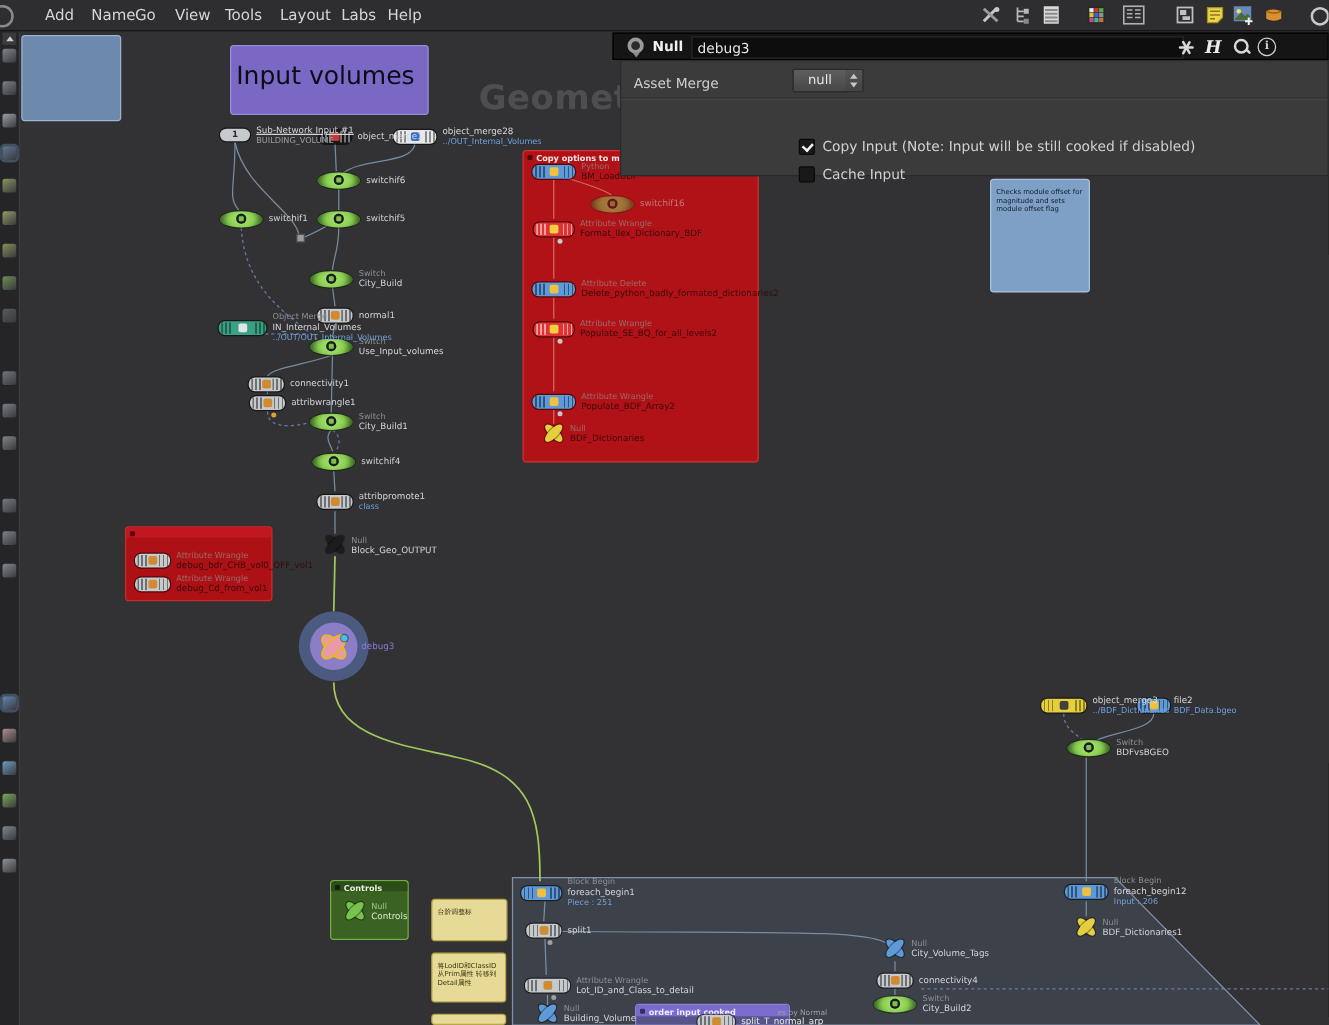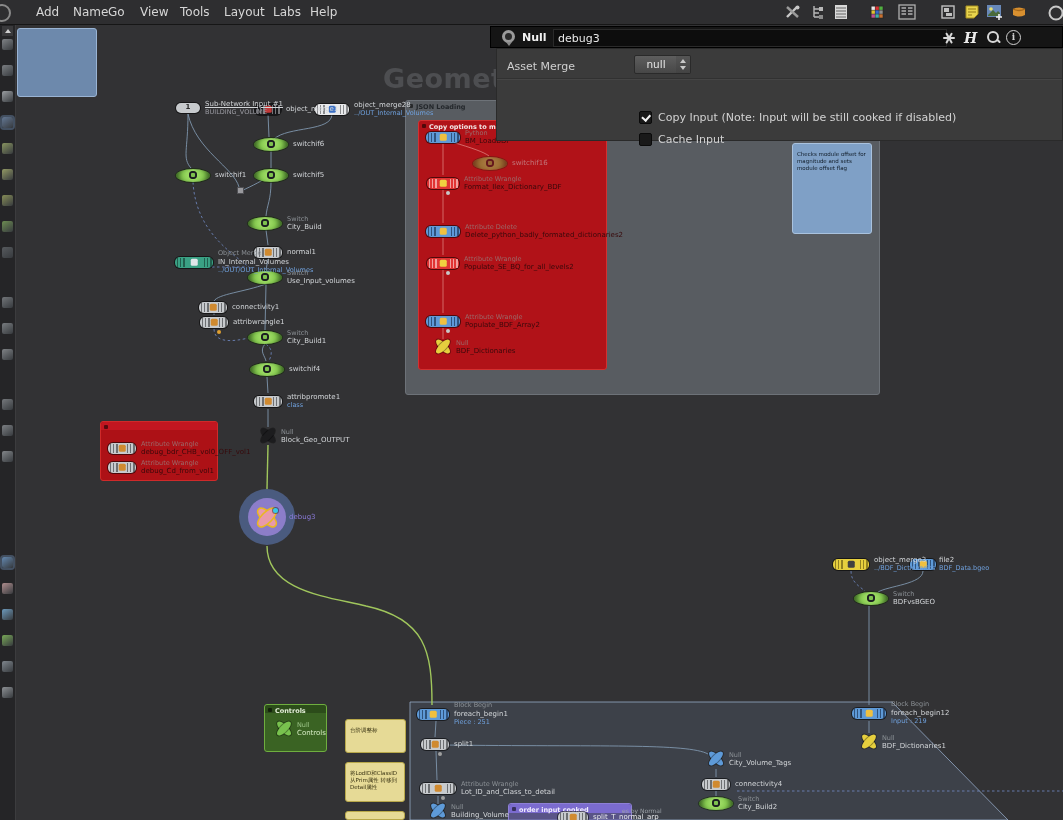--- a/index.html
+++ b/index.html
@@ -84,42 +84,39 @@
 <body>
 
 <div id="stage">
 
   <div id="network">
     <div id="watermark">Geometry</div>
   <svg width="1048" height="795" class="layer">
         <polygon points="395,677 877,677 993,795 395,795" fill="#3d4149" stroke="#93a9c6" stroke-width="1" stroke-opacity=".8"></polygon>
       </svg>
       <div class="netbox" style="left: 2px; top: 3px; width: 80px; height: 69px; background: rgb(109, 137, 172); border: 1px solid rgb(154, 180, 212);"></div>
-      <div class="netbox" style="left: 390px; top: 75px; width: 475px; height: 295px; background: rgb(88, 92, 97); border: 1px solid rgb(109, 114, 120);">
-        <span class="bdot"></span>
-        <span class="btitle" style="color: rgb(35, 39, 43);">JSON Loading</span>
-      </div>
       <div class="netbox" style="left: 403px; top: 95px; width: 189px; height: 250px; background: rgb(177, 18, 24); border: 1px solid rgb(211, 48, 48);">
         <span class="bdot"></span>
         <span class="btitle" style="color: rgb(242, 230, 230);">Copy options to multi and all loading</span>
       </div>
       <div class="netbox" style="left: 85px; top: 396px; width: 118px; height: 60px; background: rgb(173, 17, 22); border: 1px solid rgb(207, 42, 42);">
         <div class="bhead" style="background: rgb(194, 22, 32); height: 8px;"></div>
         <span class="bdot"></span>
       </div>
       <div class="netbox" style="left: 249px; top: 679px; width: 63px; height: 48px; background: rgb(58, 99, 35); border: 1px solid rgb(111, 174, 63);">
         <div class="bhead" style="background: rgb(44, 76, 26); height: 8px;"></div>
         <span class="bdot"></span>
         <span class="btitle" style="color: rgb(230, 242, 218);">Controls</span>
       </div>
       <div class="netbox" style="left: 493px; top: 778px; width: 124px; height: 42px; background: rgba(124, 108, 210, 0.45); border: 1px solid rgb(141, 127, 214);">
         <div class="bhead" style="background: rgb(123, 107, 207); height: 9px;"></div>
         <span class="bdot"></span>
         <span class="btitle" style="color: rgb(240, 236, 255);">order input cooked</span>
       </div>
+      <div class="note" style="left: 169px; top: 11px; width: 159px; height: 56px; background: rgb(122, 104, 196); border: 1px solid rgb(154, 140, 216);"><span class="bdot"></span><div class="ntext" style="color: rgb(12, 12, 20); font-size: 20px; line-height: 26px; top: 10px; font-weight: 500;">Input volumes</div></div>
       <div class="note" style="left: 777px; top: 118px; width: 80px; height: 91px; background: rgb(127, 160, 198); border: 1px solid rgb(169, 194, 222);">
         <div class="ntext" style="color: rgb(16, 28, 40); font-size: 5.5px; line-height: 7.15px;">Checks module offset for magnitude and sets module offset flag</div>
       </div>
       <div class="note" style="left: 330px; top: 694px; width: 61px; height: 34px; background: rgb(230, 218, 150); border: 1px solid rgb(184, 168, 74);"><span class="bdot"></span><div class="ntext" style="color: rgb(58, 52, 20); font-size: 5.5px; line-height: 7.15px;">台阶调整标</div></div>
       <div class="note" style="left: 330px; top: 737px; width: 60px; height: 40px; background: rgb(230, 218, 150); border: 1px solid rgb(184, 168, 74);"><span class="bdot"></span><div class="ntext" style="color: rgb(58, 52, 20); font-size: 5.5px; line-height: 7.15px;">将LodID和ClassID从Prim属性 转移到Detail属性</div></div>
       <div class="note" style="left: 330px; top: 786px; width: 60px; height: 9px; background: rgb(230, 218, 150); border: 1px solid rgb(184, 168, 74);"><span class="bdot"></span><div class="ntext" style="color: rgb(58, 52, 20); font-size: 5.5px; line-height: 7.15px;"></div></div>
       <svg width="1048" height="795" class="layer">
         <path d="M173,89 C173,125 167,133 176,143" fill="none" stroke="#7e96ad" stroke-width="1" stroke-opacity="0.9"></path>
         <path d="M173,89 C181,125 219,143 224,162" fill="none" stroke="#7e96ad" stroke-width="1" stroke-opacity="0.9"></path>
         <path d="M226,166 C237,161 249,155 255,150" fill="none" stroke="#7e96ad" stroke-width="1" stroke-opacity="0.9"></path>
@@ -397,21 +394,21 @@
         <div class="lmain" style="color: rgb(210, 213, 216);">BDFvsBGEO</div>
       </div>
       <div class="node pill" style="left: 837px; top: 682.5px; width: 34px; height: 11px; background: rgb(94, 154, 216);">
         <span class="st l" style="background: repeating-linear-gradient(90deg, rgba(10, 25, 50, 0.55) 0px, rgba(10, 25, 50, 0.55) 1.3px, transparent 1.3px, transparent 3.2px);"></span>
         <span class="st r" style="background: repeating-linear-gradient(90deg, rgba(10, 25, 50, 0.55) 0px, rgba(10, 25, 50, 0.55) 1.3px, transparent 1.3px, transparent 3.2px);"></span>
         <span class="ic" style="background: rgb(240, 192, 64);"></span>
       </div>
       <div class="nlabels" style="left: 876px; top: 675.25px;">
         <div class="ltop" style="color: rgb(139, 144, 149);">Block Begin</div>
         <div class="lmain" style="color: rgb(210, 213, 216);">foreach_begin12</div>
-        <div class="lsub" style="color: rgb(111, 160, 220);">Input : 219</div>
+        <div class="lsub" style="color: rgb(111, 160, 220);">Input : 206</div>
       </div>
       <div class="node nullx" style="left: 846px; top: 709px; width: 16px; height: 16px;">
         <span class="b b1" style="--c: #e6cf3e;"></span>
         <span class="b b2" style="--c: #e6cf3e;"></span>
       </div>
       <div class="nlabels" style="left: 867px; top: 708.5px;">
         <div class="ltop" style="color: rgb(139, 144, 149);">Null</div>
         <div class="lmain" style="color: rgb(210, 213, 216);">BDF_Dictionaries1</div>
       </div>
       <div class="node nullx" style="left: 261px; top: 696px; width: 16px; height: 16px;">

